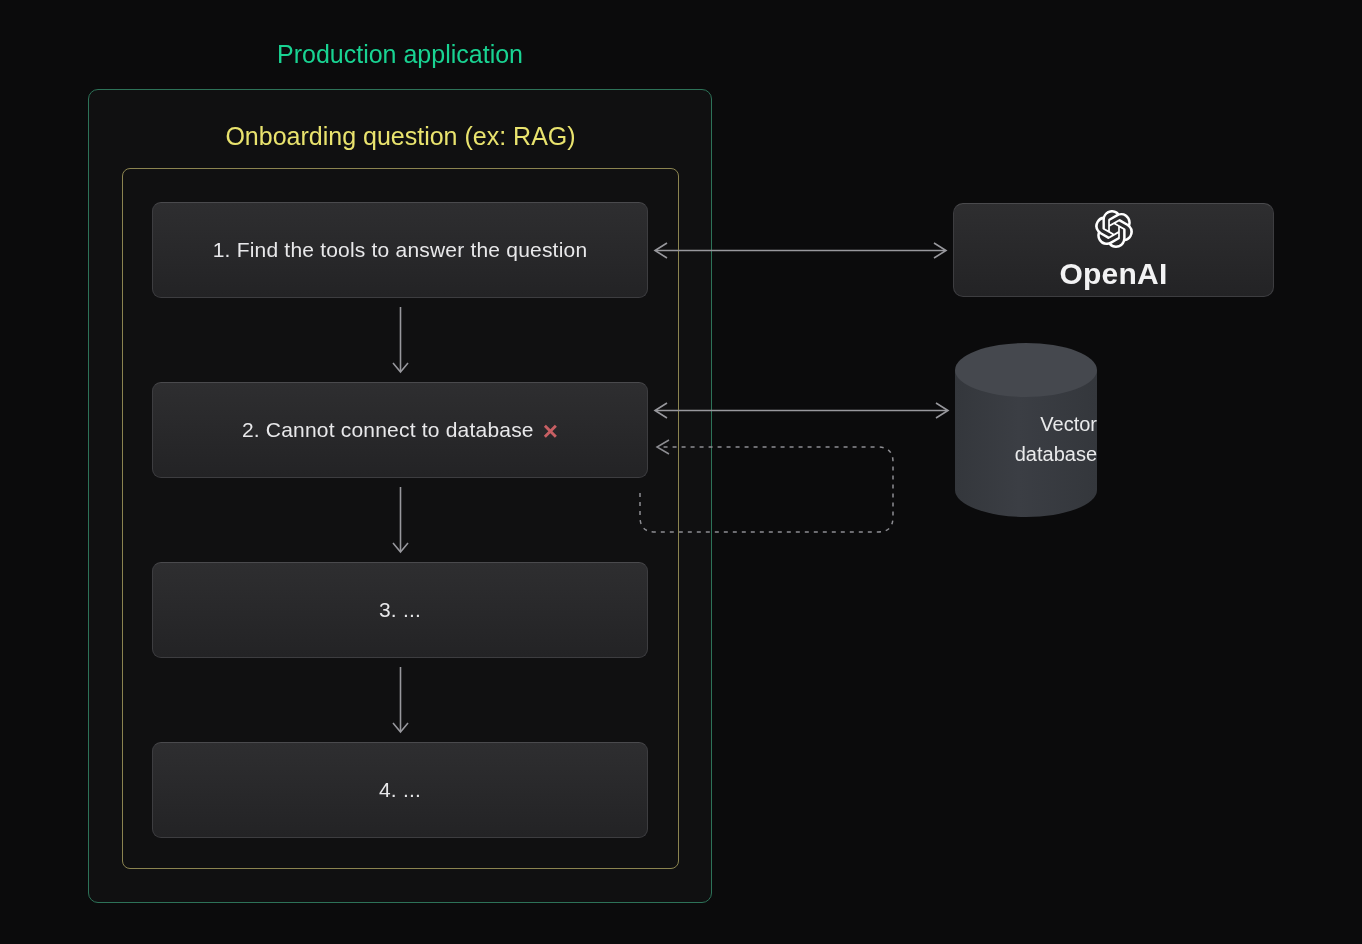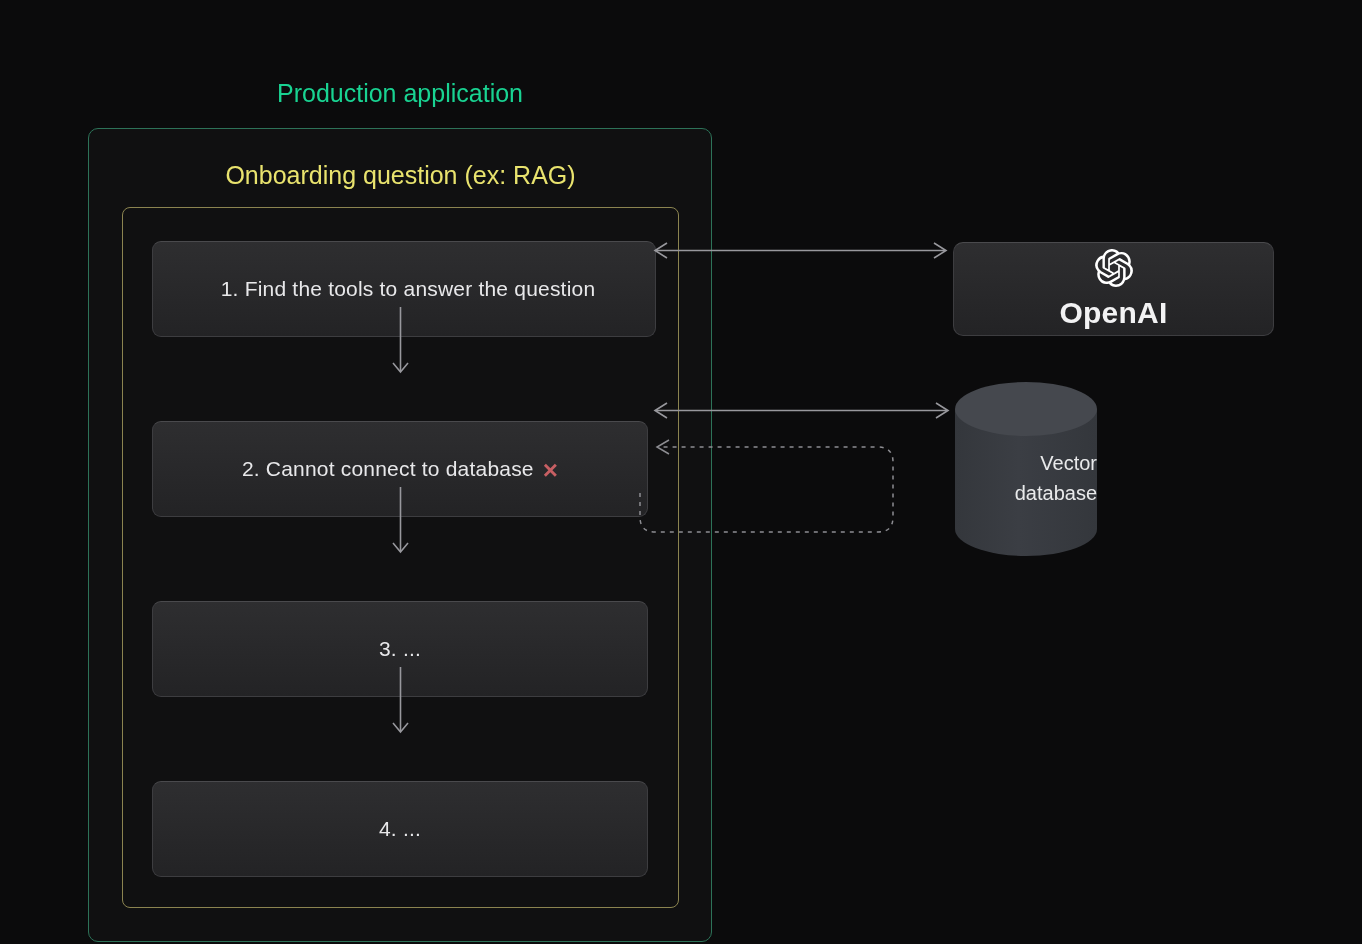--- a/index.html
+++ b/index.html
@@ -7,21 +7,21 @@
     background:#0b0b0c;
     font-family:"Liberation Sans", sans-serif;
     -webkit-font-smoothing:antialiased;
   }
   #canvas{
     position:relative;
     width:1362px;height:944px;
     background:#0b0b0c;
     overflow:hidden;
   }
-  .abs{position:absolute;margin-top:39px;}
+  .abs{position:absolute;}
 
   
   .outer-box{
     left:88px;top:89px;width:622px;height:812px;
     border:1.5px solid #2d7258;
     border-radius:10px;
     background:rgba(255,255,255,0.022);
     z-index:1;
   }
   .outer-title{
@@ -50,21 +50,21 @@
     left:152px;width:494px;height:94px;
     background:linear-gradient(180deg,#2e2e30 0%,#232325 100%);
     border:1px solid #3d3d40;
     border-top-color:#4a4a4d;
     border-radius:9px;
     display:flex;align-items:center;justify-content:center;
     font-size:21px;color:#e8e8ea;
     z-index:2;
     letter-spacing:.2px;
   }
-  .step-1{top:202px;padding-left:8px;}
+  .step-1{top:202px;}
   .step-2{top:382px;align-items:center;}
   .step-3{top:562px;}
   .step-4{top:742px;}
   .x-icon{
     color:#c75f63;
     font-size:26px;
     font-weight:700;
     margin-left:9px;
     line-height:1;
     transform:translateY(1px);

